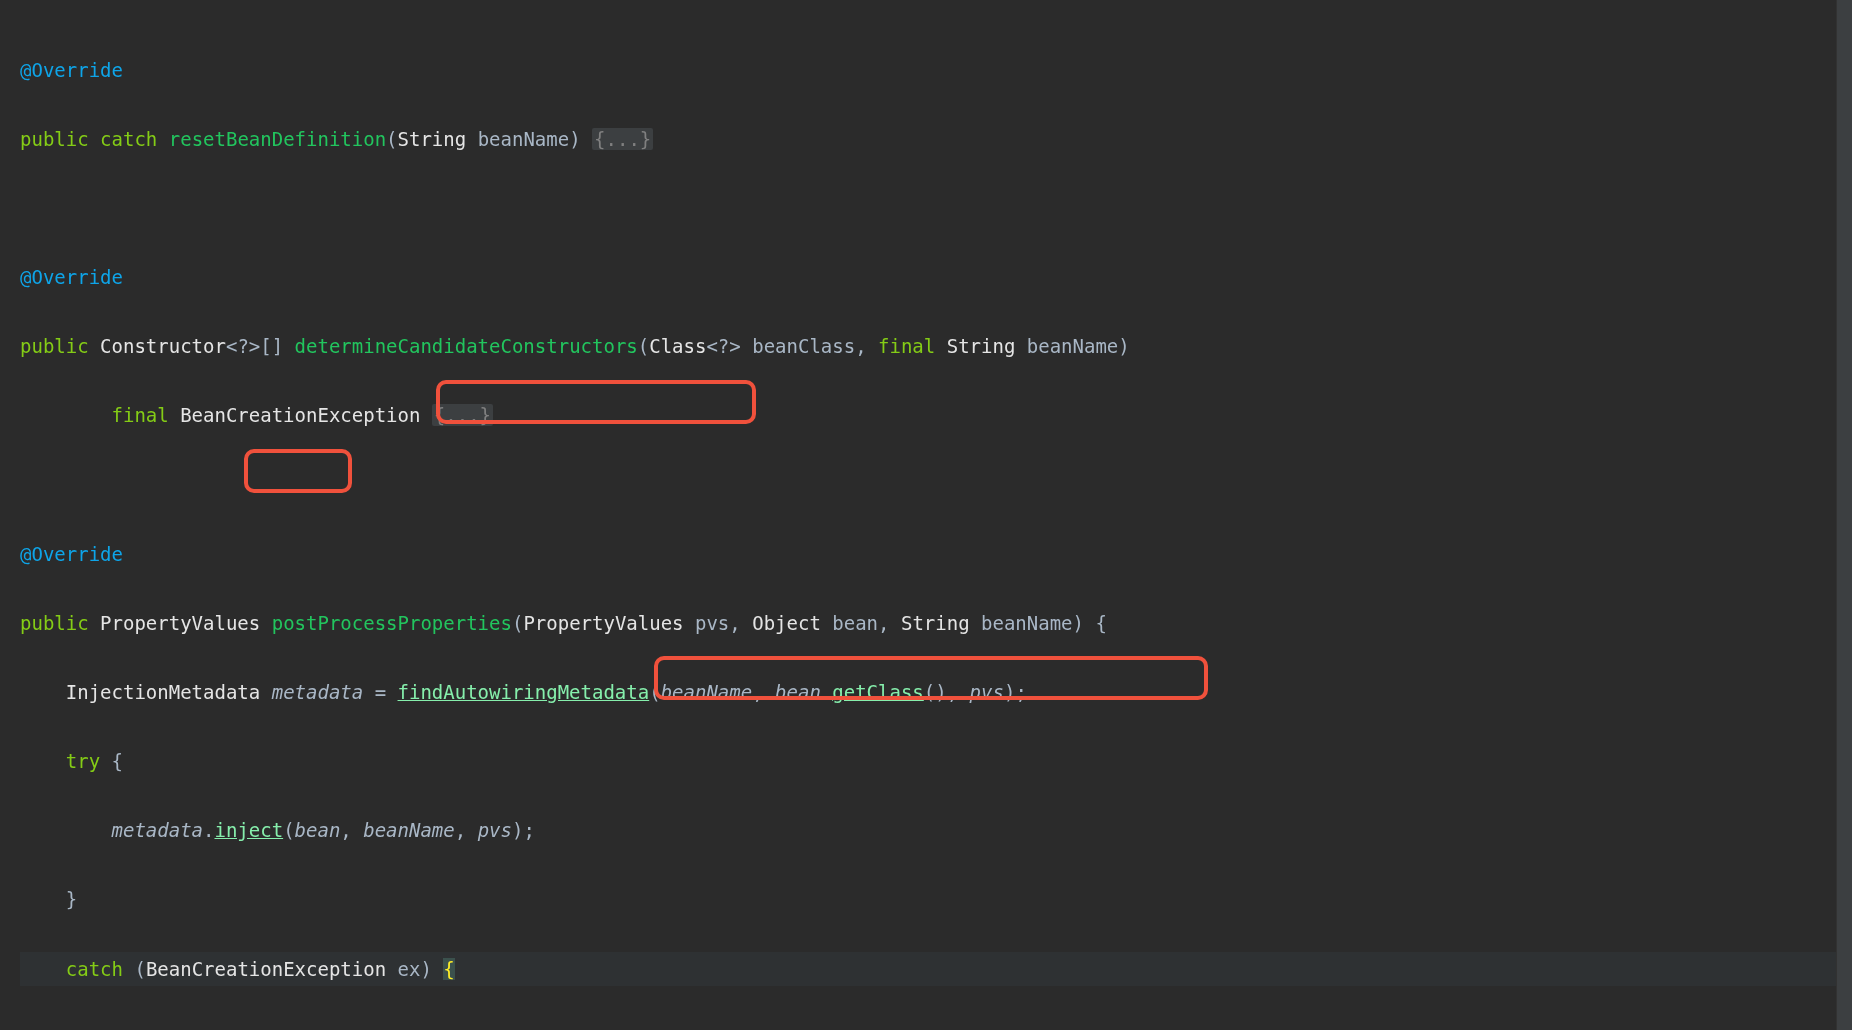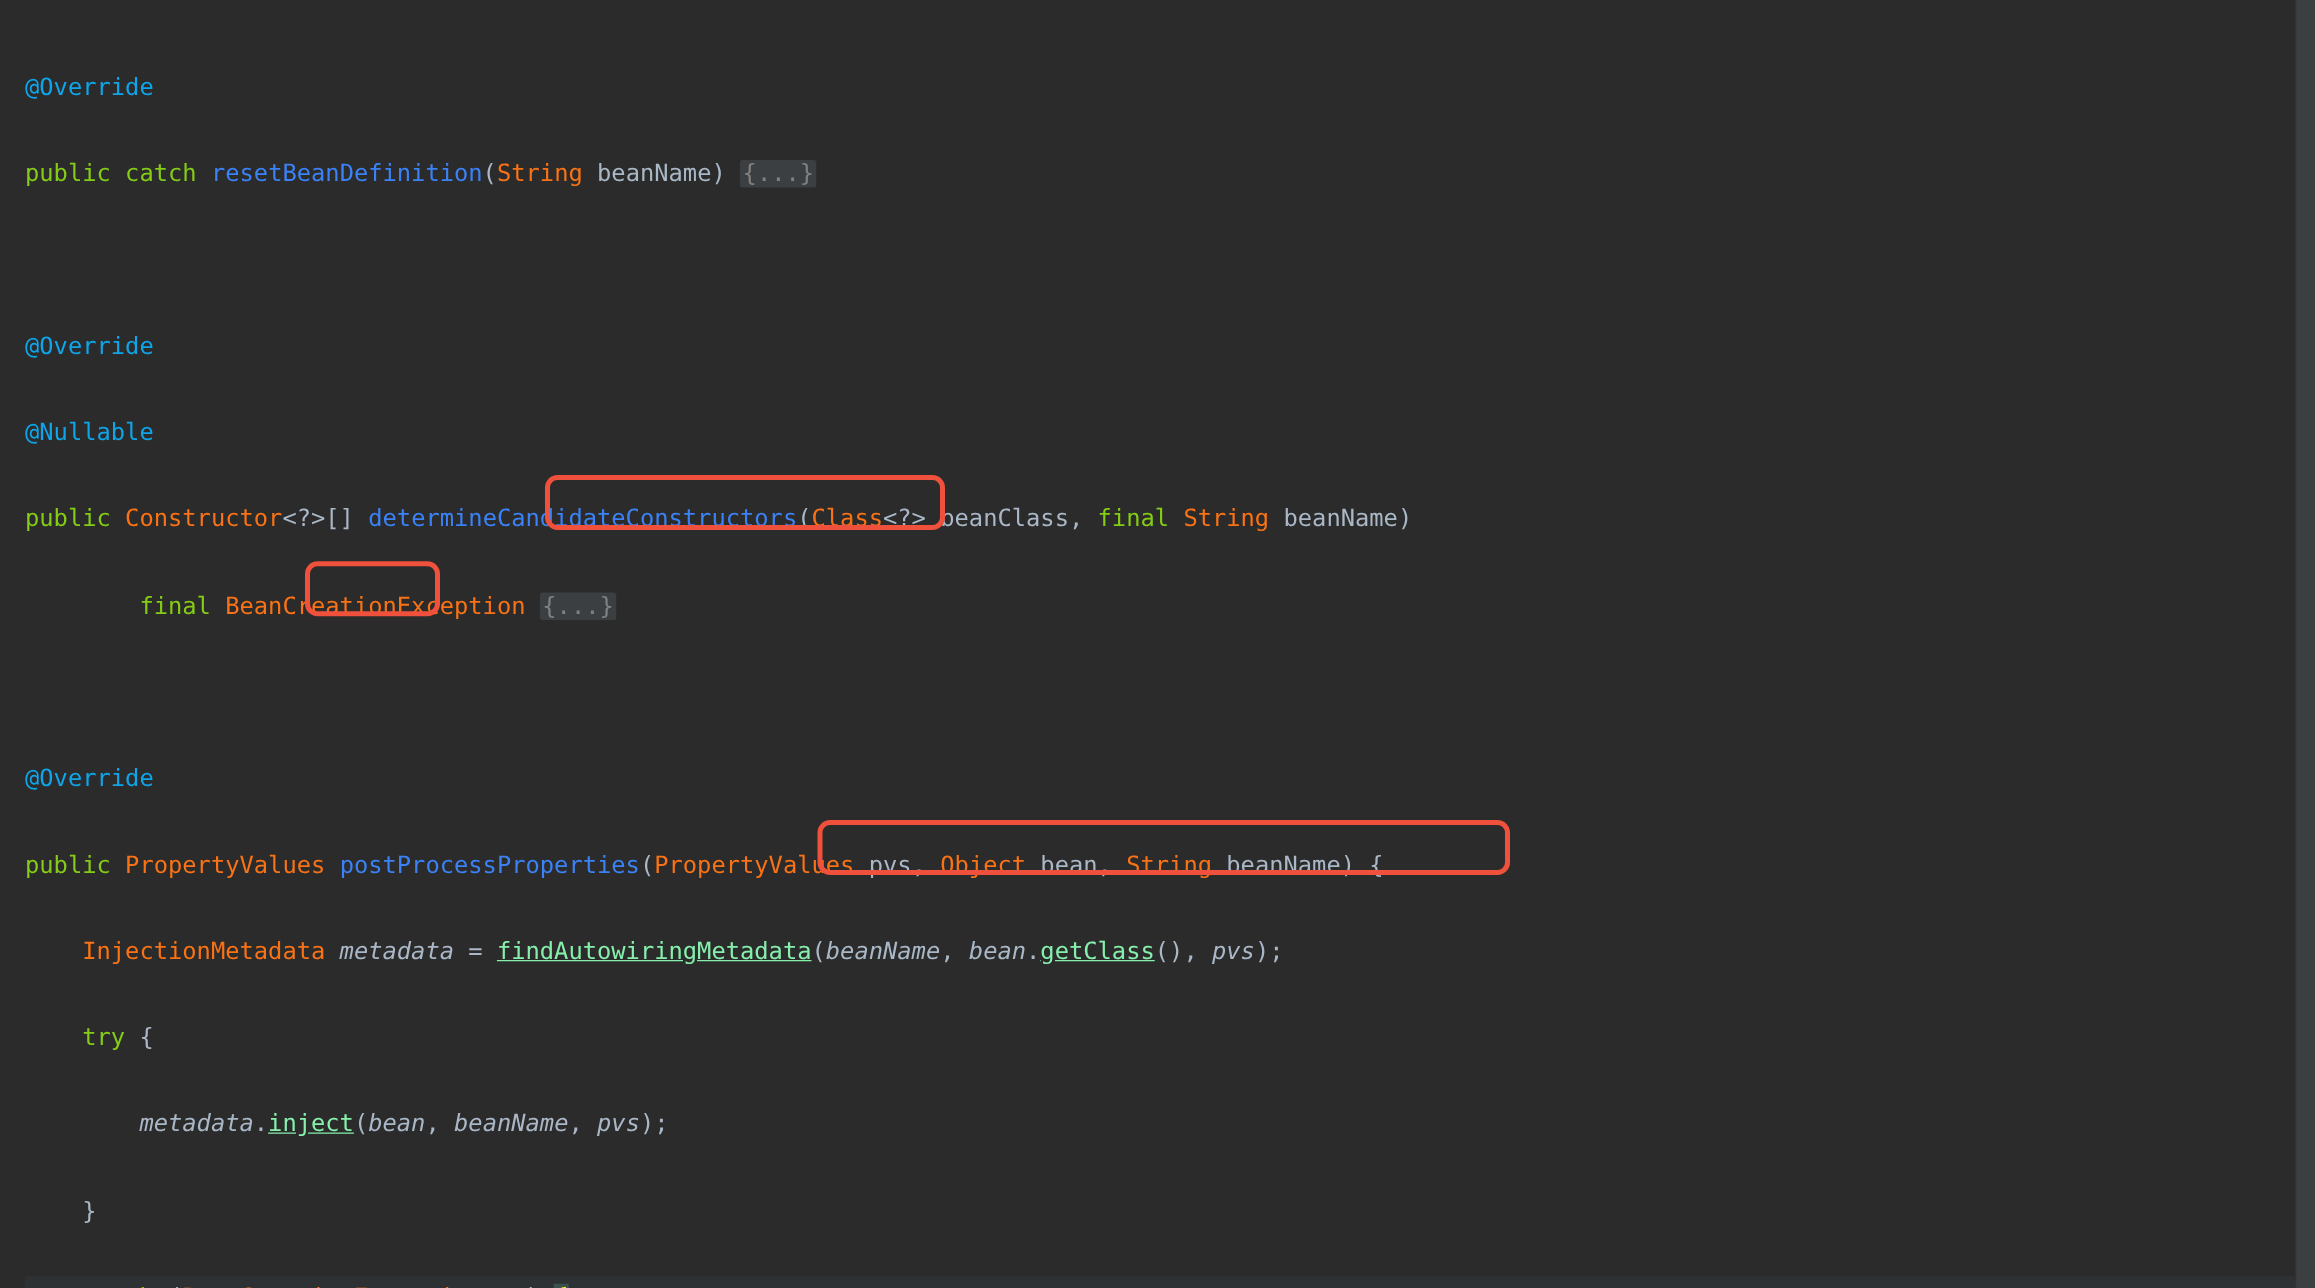--- a/index.html
+++ b/index.html
@@ -15,22 +15,22 @@
       color: #a9b7c6;
       padding: 18px 0 18px 20px;
       overflow-x: hidden;
     }
     .code-container {
       position: relative;
       white-space: pre;
     }
     .annotation { color: #0ea5e9; }
     .keyword { color: #84cc16; }
-    .type { color: #f97316; }
-    .method-decl { color: #3b82f6; margin-top: 16px; }
+    .type { color: #e5e5e5; }
+    .method-decl { color: #22c55e; margin-top: 16px; }
     .method-call { color: #86efac; text-decoration: underline; }
     .param-name { color: #a9b7c6; }
     .identifier { color: #a9b7c6; font-style: italic; }
     .punctuation { color: #a9b7c6; }
     .brace-highlight {
       background: #3b514d;
       color: #ffef28;
     }
     .folded-block {
       background: #3c3f41;
@@ -60,21 +60,20 @@
     }
   </style>
 </head>
 <body>
 
 <div class="code-container">
 <div><span class="annotation">@Override</span></div>
 <div><span class="keyword">public</span> <span class="keyword">catch</span> <span class="method-decl">resetBeanDefinition</span><span class="punctuation">(</span><span class="type">String</span> <span class="param-name">beanName</span><span class="punctuation">)</span> <span class="folded-block">{...}</span></div>
 <div>&nbsp;</div>
 <div><span class="annotation">@Override</span></div>
-<div><span class="annotation">@Nullable</span></div>
 <div><span class="keyword">public</span> <span class="type">Constructor</span><span class="punctuation">&lt;?&gt;[]</span> <span class="method-decl">determineCandidateConstructors</span><span class="punctuation">(</span><span class="type">Class</span><span class="punctuation">&lt;?&gt;</span> <span class="param-name">beanClass</span><span class="punctuation">, </span><span class="keyword">final</span> <span class="type">String</span> <span class="param-name">beanName</span><span class="punctuation">)</span></div>
 <div>        <span class="keyword">final</span> <span class="type">BeanCreationException</span> <span class="folded-block">{...}</span></div>
 <div>&nbsp;</div>
 <div><span class="annotation">@Override</span></div>
 <div><span class="keyword">public</span> <span class="type">PropertyValues</span> <span class="method-decl">postProcessProperties</span><span class="punctuation">(</span><span class="type">PropertyValues</span> <span class="param-name">pvs</span><span class="punctuation">, </span><span class="type">Object</span> <span class="param-name">bean</span><span class="punctuation">, </span><span class="type">String</span> <span class="param-name">beanName</span><span class="punctuation">)</span> <span class="punctuation">{</span></div>
 <div>    <span class="type">InjectionMetadata</span> <span class="identifier">metadata</span><span class="punctuation"> = </span><span class="method-call">findAutowiringMetadata</span><span class="punctuation">(</span><span class="identifier">beanName</span><span class="punctuation">, </span><span class="identifier">bean</span><span class="punctuation">.</span><span class="method-call">getClass</span><span class="punctuation">(</span><span class="punctuation">)</span><span class="punctuation">, </span><span class="identifier">pvs</span><span class="punctuation">)</span><span class="punctuation">;</span></div>
 <div>    <span class="keyword">try</span> <span class="punctuation">{</span></div>
 <div>        <span class="identifier">metadata</span><span class="punctuation">.</span><span class="method-call">inject</span><span class="punctuation">(</span><span class="identifier">bean</span><span class="punctuation">, </span><span class="identifier">beanName</span><span class="punctuation">, </span><span class="identifier">pvs</span><span class="punctuation">)</span><span class="punctuation">;</span></div>
 <div>    <span class="punctuation">}</span></div>
 <div class="line-highlight">    <span class="keyword">catch</span> <span class="punctuation">(</span><span class="type">BeanCreationException</span> <span class="param-name">ex</span><span class="punctuation">)</span> <span class="brace-highlight">{</span></div>

